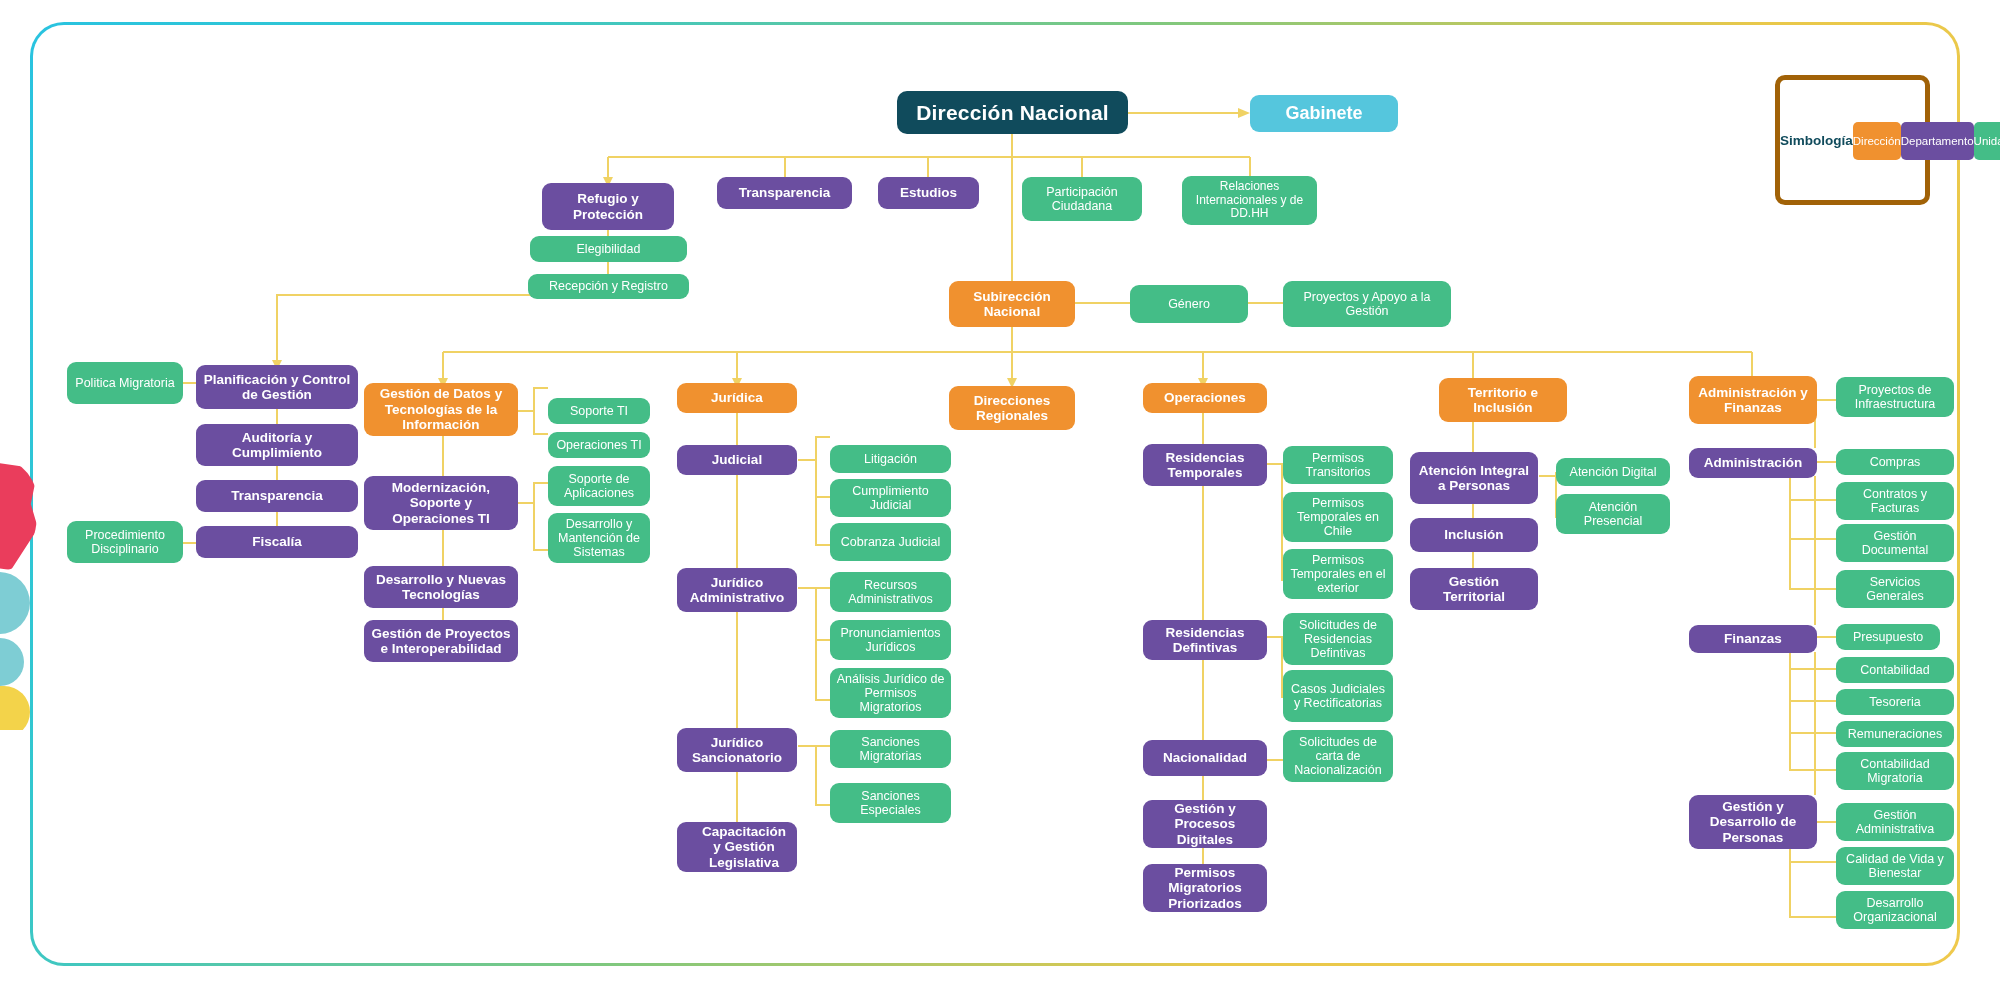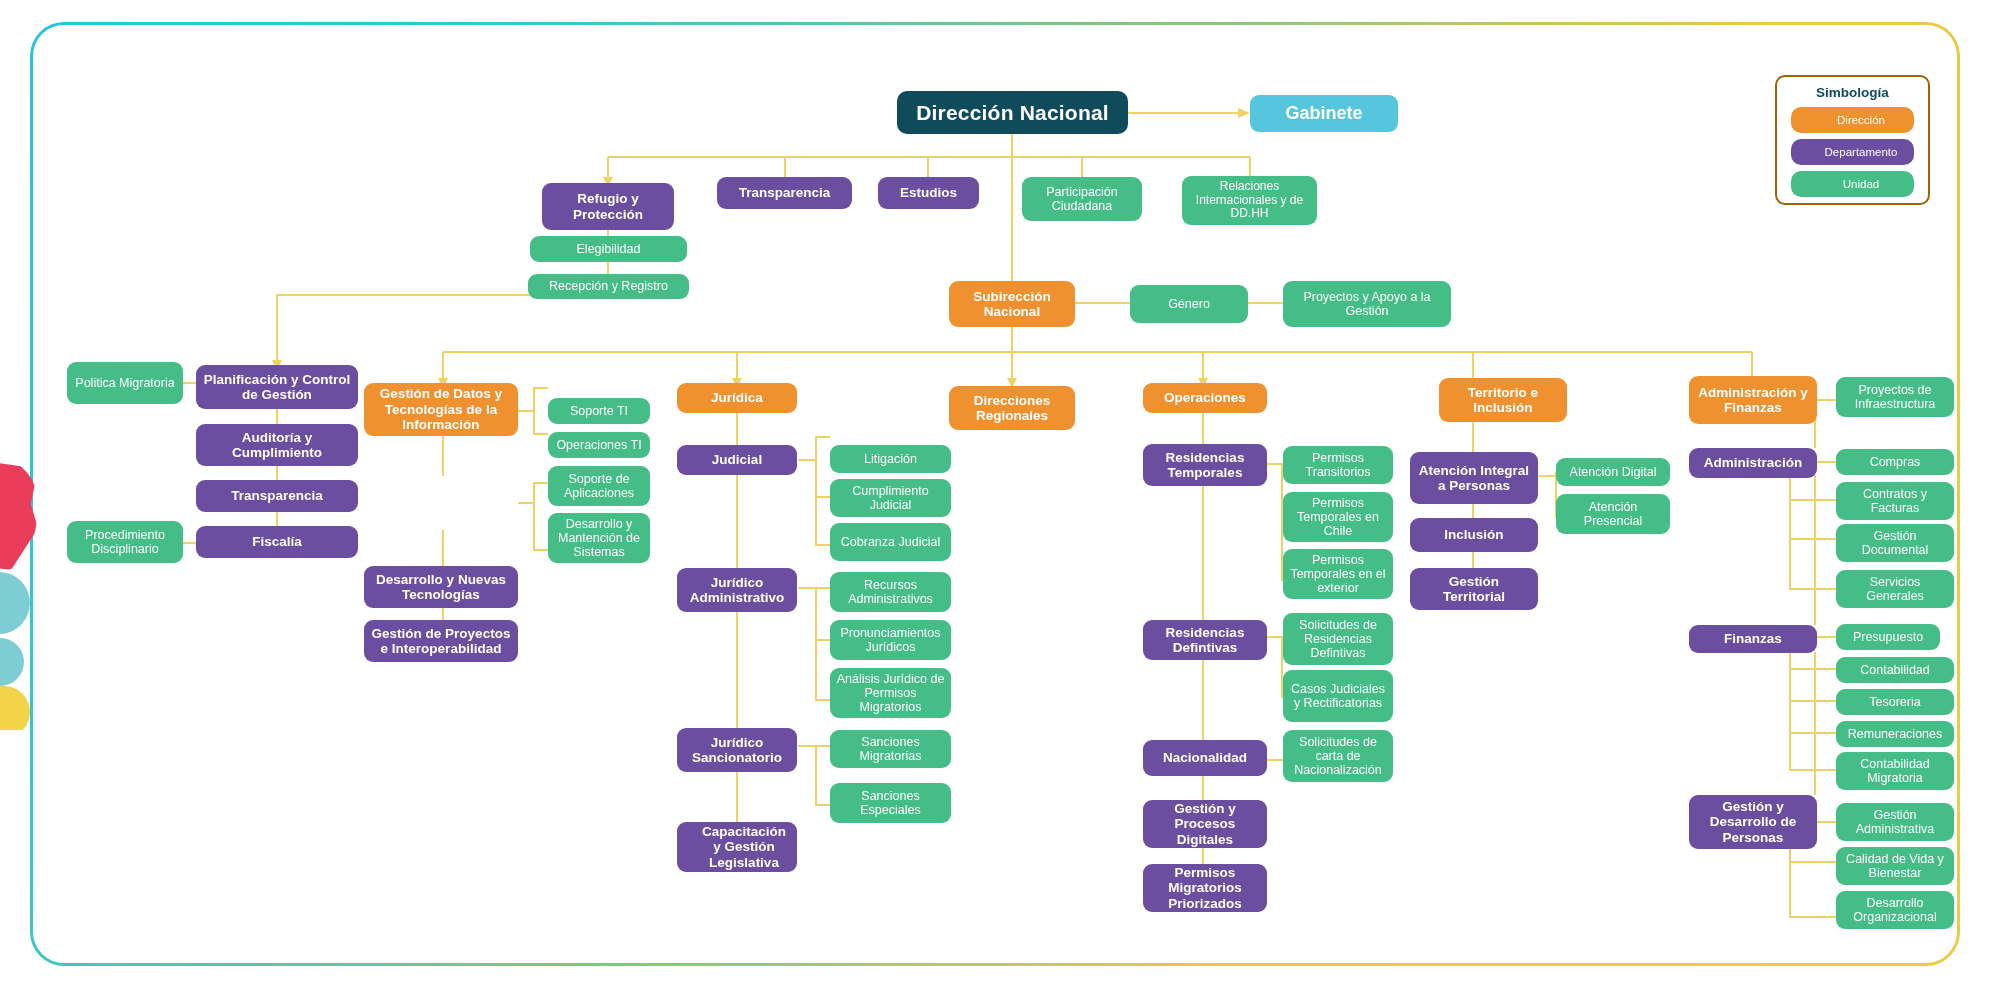--- a/index.html
+++ b/index.html
@@ -51,28 +51,28 @@
   }
   .node.cab{background:#55c6dd;font-weight:bold;font-size:18px;border-radius:9px;}
   .node.dir{background:#f0912f;font-weight:bold;font-size:13.5px;}
   .node.dept{background:#6b4ea0;font-weight:bold;font-size:13.5px;}
   .node.unit{background:#44bd87;font-weight:normal;font-size:12.5px;}
   .node.small{font-size:12px;}
 
   
   #legend{
     position:absolute;left:1775px;top:75px;width:155px;height:130px;
-    border:2px solid #a16207;border-radius:10px;background:#fff;
-    display:flex;flex-direction:column;align-items:center;padding-top:8px;box-sizing:border-box;
+    border:5px solid #a16207;border-radius:10px;background:#fff;
+    display:flex;flex-direction:row;align-items:center;padding-top:8px;box-sizing:border-box;
   }
   #legend .ltitle{color:#104b5c;font-weight:bold;font-size:13.5px;margin-bottom:7px;}
   #legend .lrow{
-    width:106px;height:30px;border-radius:10px;margin-bottom:6px;
+    width:106px;height:38px;border-radius:5px;margin-bottom:6px;
     display:flex;align-items:center;justify-content:center;
-    color:#fff;font-size:11.5px;padding-left:17px;
+    color:#fff;font-size:11.5px;
   }
   #legend .l-dir{background:#f0912f;}
   #legend .l-dept{background:#6b4ea0;}
   #legend .l-unit{background:#44bd87;}
 </style>
 </head>
 <body>
 
 <div id="stage">
 
@@ -230,20 +230,21 @@
   <div class="node dept" style="left:196px;top:365px;width:162px;height:44px;">Planificación y Control de Gestión</div>
   <div class="node unit" style="left:67px;top:362px;width:116px;height:42px;">Politica Migratoria</div>
   <div class="node dept" style="left:196px;top:424px;width:162px;height:42px;">Auditoría y Cumplimiento</div>
   <div class="node dept" style="left:196px;top:480px;width:162px;height:32px;">Transparencia</div>
   <div class="node dept" style="left:196px;top:526px;width:162px;height:32px;">Fiscalía</div>
   <div class="node unit" style="left:67px;top:521px;width:116px;height:42px;">Procedimiento Disciplinario</div>
 
   <div class="node dir" style="left:364px;top:383px;width:154px;height:53px;">Gestión de Datos y Tecnologías de la Información</div>
   <div class="node unit" style="left:548px;top:398px;width:102px;height:26px;">Soporte TI</div>
   <div class="node unit" style="left:548px;top:432px;width:102px;height:26px;">Operaciones TI</div>
+  <div class="node dept" style="left:364px;top:476px;width:154px;height:54px;">Modernización, Soporte y Operaciones TI</div>
   <div class="node unit" style="left:548px;top:466px;width:102px;height:40px;">Soporte de Aplicaciones</div>
   <div class="node unit" style="left:548px;top:513px;width:102px;height:50px;">Desarrollo y Mantención de Sistemas</div>
   <div class="node dept" style="left:364px;top:566px;width:154px;height:42px;">Desarrollo y Nuevas Tecnologías</div>
   <div class="node dept" style="left:364px;top:620px;width:154px;height:42px;">Gestión de Proyectos e Interoperabilidad</div>
 
   <div class="node dir" style="left:677px;top:383px;width:120px;height:30px;">Jurídica</div>
   <div class="node dept" style="left:677px;top:445px;width:120px;height:30px;">Judicial</div>
   <div class="node unit" style="left:830px;top:445px;width:121px;height:28px;">Litigación</div>
   <div class="node unit" style="left:830px;top:479px;width:121px;height:38px;">Cumplimiento Judicial</div>
   <div class="node unit" style="left:830px;top:523px;width:121px;height:38px;">Cobranza Judicial</div>

